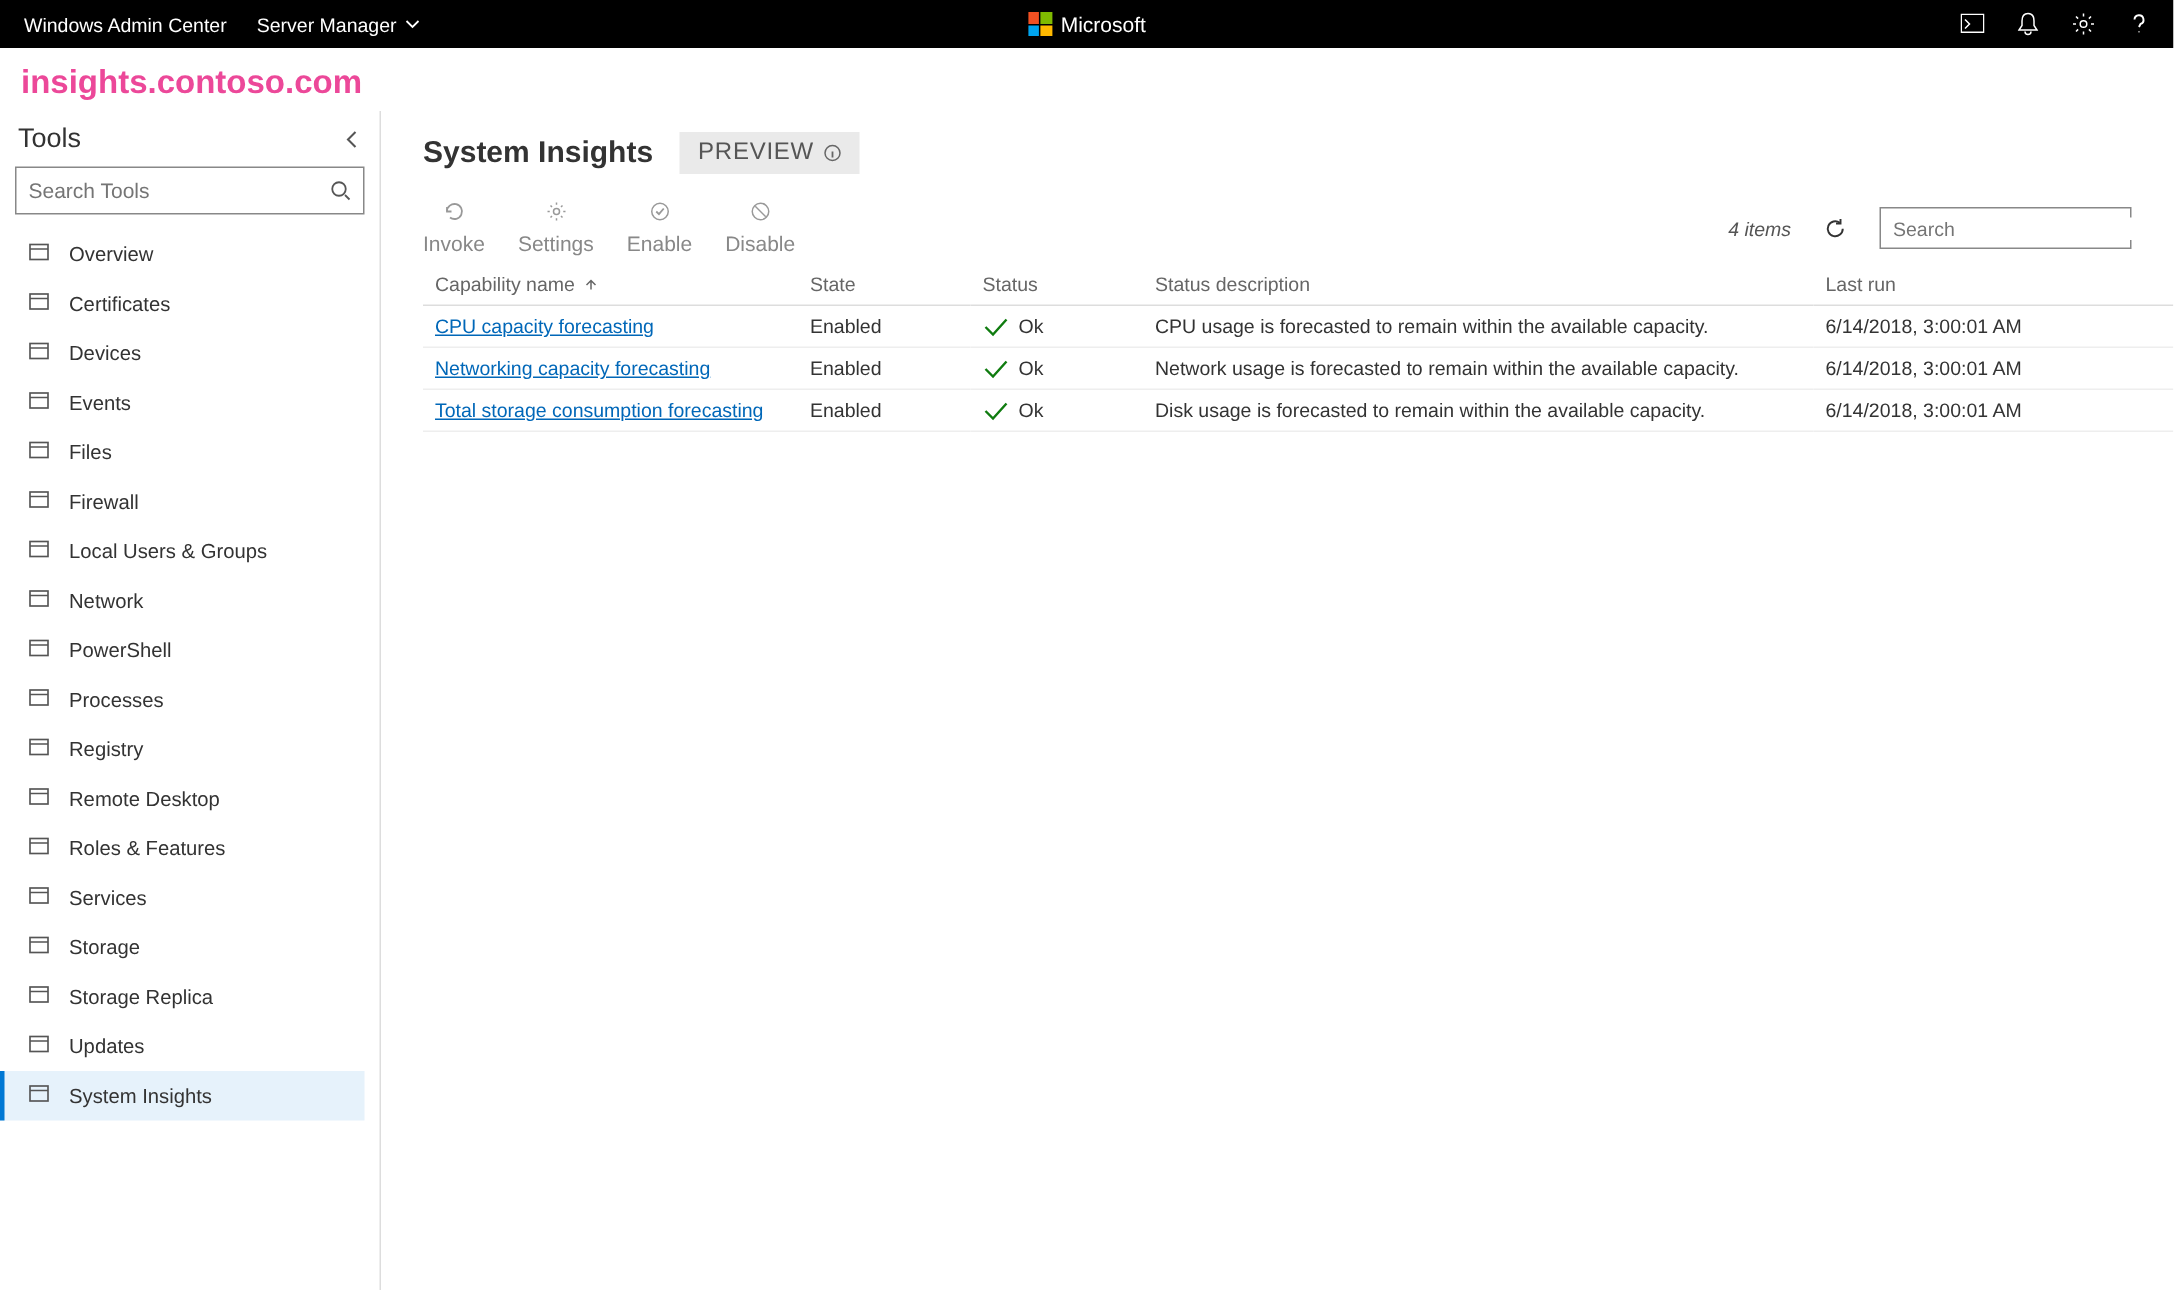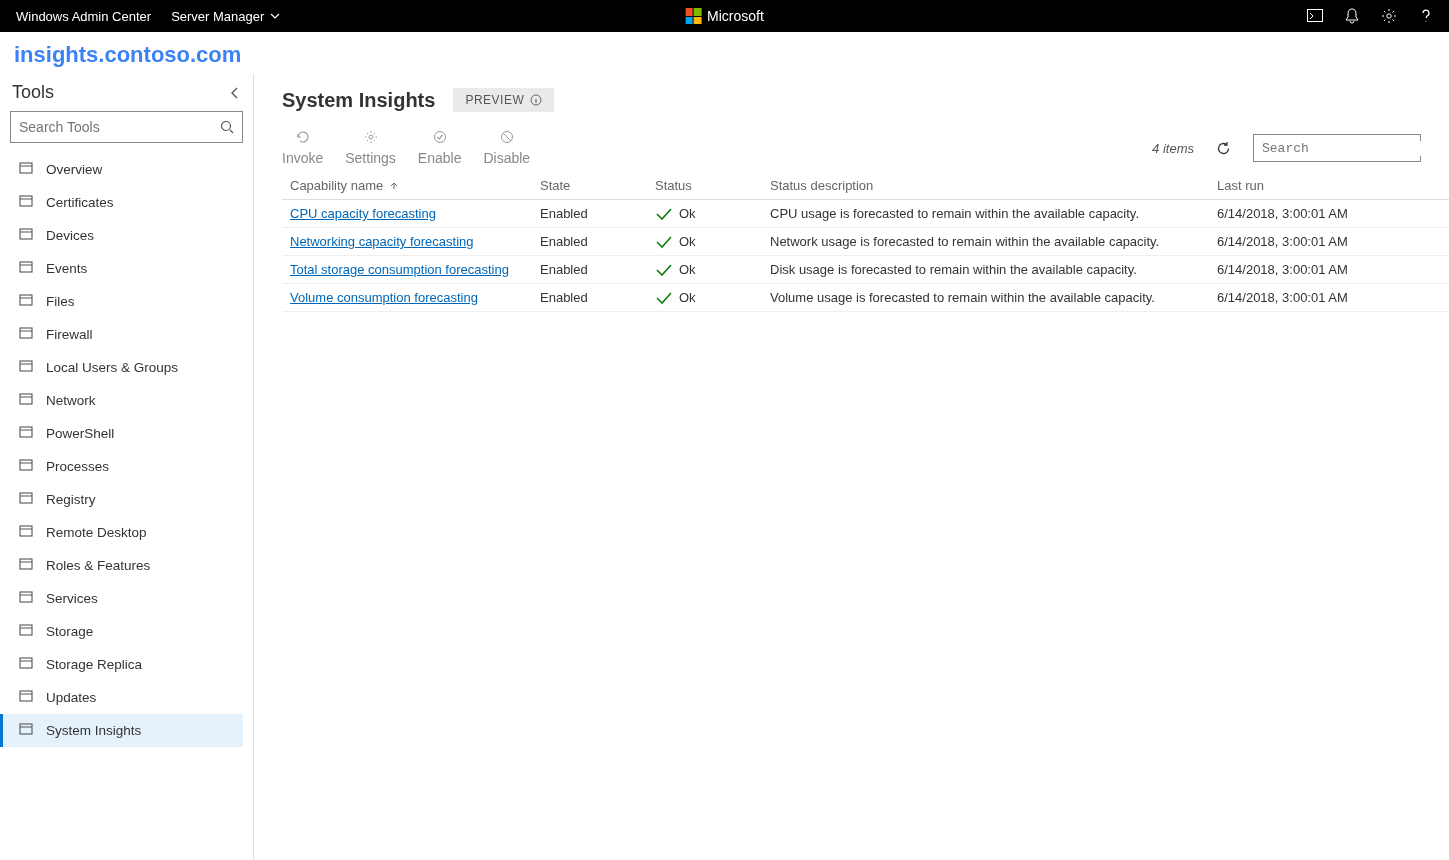--- a/index.html
+++ b/index.html
@@ -7,42 +7,42 @@
   .topbar { background: #000; color: #fff; height: 32px; display: flex; align-items: center; padding: 0 16px; position: relative; }
   .topbar-left { display: flex; align-items: center; gap: 20px; }
   .topbar-brand { font-size: 13px; }
   .topbar-context { display: flex; align-items: center; gap: 6px; font-size: 13px; }
   .topbar-center { position: absolute; left: 50%; transform: translateX(-50%); display: flex; align-items: center; gap: 6px; }
   .ms-logo { width: 16px; height: 16px; display: grid; grid-template-columns: 1fr 1fr; grid-template-rows: 1fr 1fr; gap: 1px; }
   .ms-logo div:nth-child(1){background:#f25022;} .ms-logo div:nth-child(2){background:#7fba00;}
   .ms-logo div:nth-child(3){background:#00a4ef;} .ms-logo div:nth-child(4){background:#ffb900;}
   .topbar-right { margin-left: auto; display: flex; gap: 22px; align-items: center; }
   .topbar-right svg, .topbar-context svg { stroke: #fff; fill: none; }
-  .host-row { padding: 10px 14px 6px; font-size: 22px; font-weight: 600; color: #3b82f6; }
+  .host-row { padding: 10px 14px 6px; font-size: 22px; font-weight: 600; color: #ec4899; }
   .layout { display: flex; height: calc(100vh - 70px); }
   .sidebar { width: 254px; border-right: 1px solid #ddd; padding: 6px 10px 0 10px; }
   .tools-header { display: flex; align-items: center; justify-content: space-between; padding: 2px 2px 8px; }
   .tools-title { font-size: 18px; }
   .search-wrap { display: flex; align-items: center; border: 1px solid #888; height: 32px; padding: 0 8px; margin-bottom: 10px; }
   .search-wrap input { border: none; outline: none; flex: 1; font-size: 14px; }
   .tool-item { display: flex; align-items: center; gap: 12px; padding: 7px 8px; color: #333; cursor: pointer; font-size: 13.5px; }
   .tool-item.active { background: #e6f2fb; border-left: 3px solid #0078d4; margin-left: -10px; padding-left: 15px; }
   .tool-item svg { stroke: #555; fill: none; }
   .main { flex: 1; padding: 14px 0 0 28px; overflow: auto; }
   .page-head { display: flex; align-items: center; gap: 18px; margin-bottom: 18px; }
   .page-title { font-size: 20px; font-weight: 600; }
-  .preview-badge { background: #eaeaea; padding: 5px 12px; font-size: 12px; letter-spacing: .5px; display: flex; align-items: center; gap: 6px; color: #555; }
+  .preview-badge { background: #eaeaea; padding: 5px 12px; font-size: 16px; letter-spacing: .5px; display: flex; align-items: center; gap: 6px; color: #555; }
   .cmdbar { display: flex; align-items: center; gap: 22px; color: #888; margin-bottom: 6px; padding-right: 28px; }
   .cmd { display: flex; align-items: center; gap: 6px; font-size: 14px; cursor: default; flex-direction: column; }
   .cmd svg { stroke: #999; fill: none; }
   .cmdbar-spacer { flex: 1; }
   .item-count { font-style: italic; color: #555; font-size: 13px; }
   .refresh { cursor: pointer; }
   .filter-wrap { display: flex; align-items: center; border: 1px solid #888; height: 28px; width: 168px; padding: 0 8px; }
-  .filter-wrap input { border: none; outline: none; flex: 1; font-size: 13px; font-family: Liberation Mono, monospace; }
+  .filter-wrap input { border: none; outline: none; flex: 1; font-size: 13px; }
   table { width: 100%; border-collapse: collapse; font-size: 13px; }
   th { text-align: left; font-weight: 400; color: #666; padding: 6px 8px; border-bottom: 1px solid #ddd; }
   td { padding: 6px 8px; border-bottom: 1px solid #eee; vertical-align: middle; }
   td a { color: #0067b8; text-decoration: underline; }
   .status-cell { display: flex; align-items: center; gap: 6px; }
   .status-cell svg { stroke: #107c10; fill: none; }
   .col-name{width:250px;} .col-state{width:115px;} .col-status{width:115px;} .col-desc{width:auto;} .col-last{width:240px; padding-right: 28px; margin-left: 24px;}
 </style>
 </head>
 <body>
@@ -338,30 +338,16 @@
               <span class="status-cell">
                 <svg width="18" height="14" viewBox="0 0 18 14">
                   <path d="M2 7 L7 12 L16 2" stroke-width="1.6"></path>
                 </svg>
                 <span>Ok</span>
               </span>
             </td>
             <td class="col-desc">Disk usage is forecasted to remain within the available capacity.</td>
             <td class="col-last">6/14/2018, 3:00:01 AM</td>
           </tr>
-          <tr>
-            <td class="col-name"><a href="#">Volume consumption forecasting</a></td>
-            <td class="col-state">Enabled</td>
-            <td class="col-status">
-              <span class="status-cell">
-                <svg width="18" height="14" viewBox="0 0 18 14">
-                  <path d="M2 7 L7 12 L16 2" stroke-width="1.6"></path>
-                </svg>
-                <span>Ok</span>
-              </span>
-            </td>
-            <td class="col-desc">Volume usage is forecasted to remain within the available capacity.</td>
-            <td class="col-last">6/14/2018, 3:00:01 AM</td>
-          </tr>
         </tbody>
     </table>
   </div>
 </div>
 
 </body></html>

